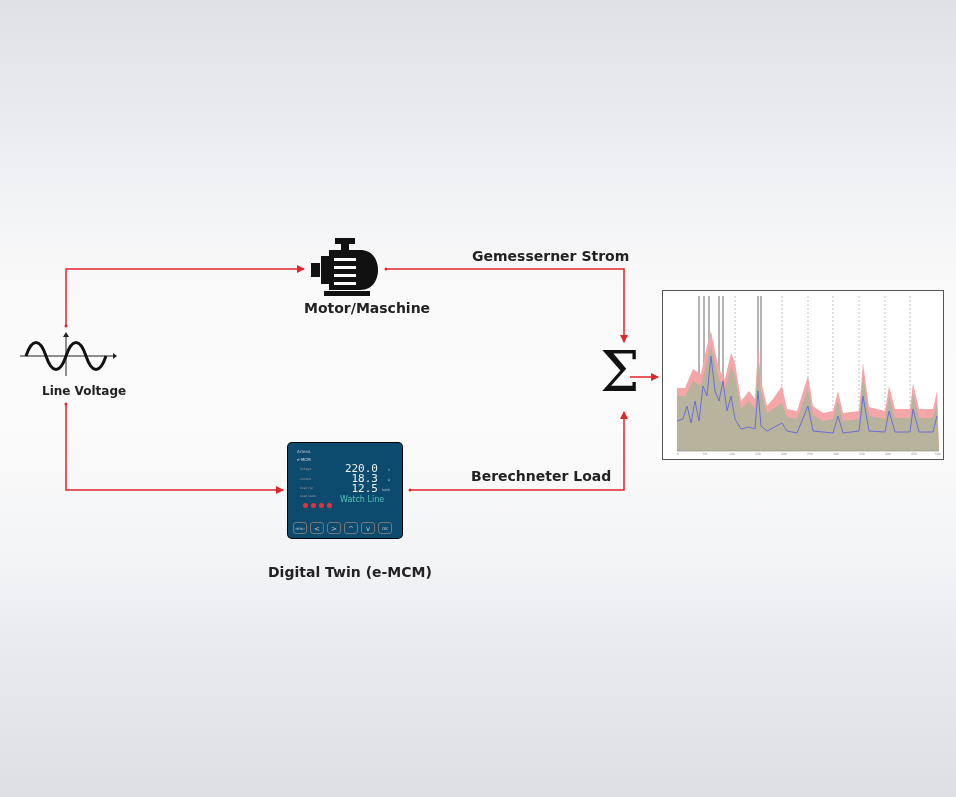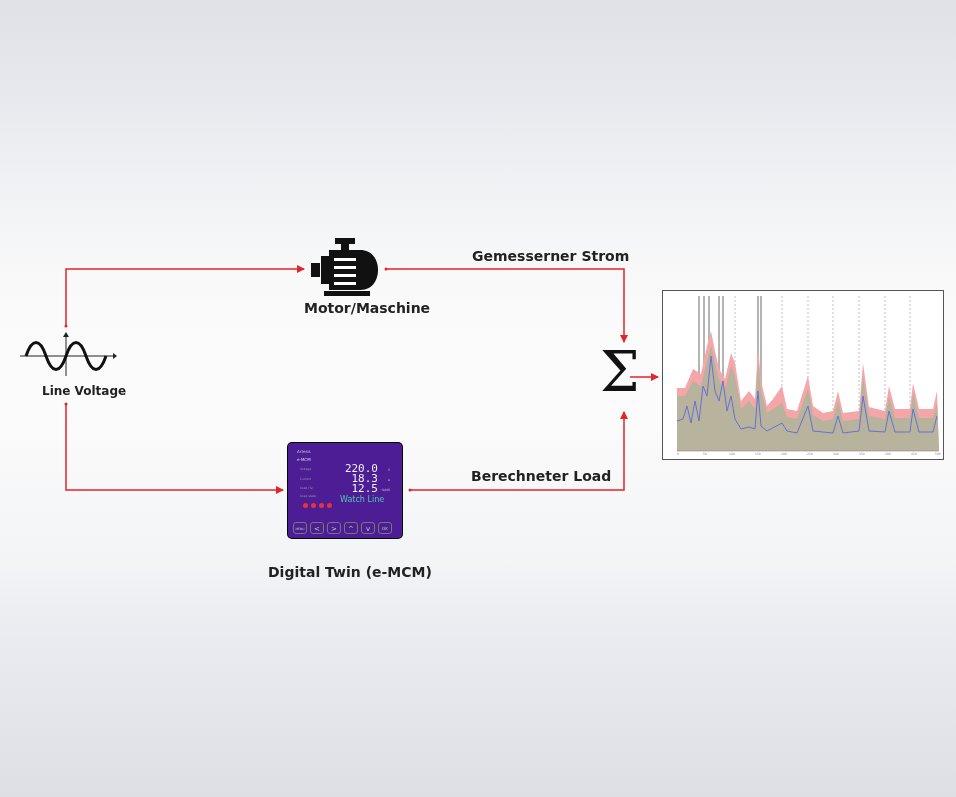--- a/index.html
+++ b/index.html
@@ -11,21 +11,21 @@
     .abs { position: absolute; }
     .label { position: absolute; color: #222; white-space: nowrap; font-weight: bold; }
     .lbl-motor { left: 304px; top: 300px; font-size: 14px; }
     .lbl-line { left: 30px; top: 384px; font-size: 12px; margin-left: 12px; }
     .lbl-twin { left: 268px; top: 564px; font-size: 14px; }
     .lbl-gem { left: 472px; top: 248px; font-size: 14px; }
     .lbl-ber { left: 471px; top: 468px; font-size: 14px; }
     .sigma { position: absolute; left: 600px; top: 342px; font-family: "DejaVu Serif", serif; font-size: 56px; line-height: 60px; color: #111; }
     .device {
       position: absolute; left: 288px; top: 443px; width: 114px; height: 95px;
-      background: #4c1d95; border-radius: 4px; box-shadow: 0 0 0 1px #000;
+      background: #0c4a6e; border-radius: 4px; box-shadow: 0 0 0 1px #000;
     }
     .device .brand { position: absolute; left: 9px; top: 6px; font-size: 4px; color: #ccc; }
     .device .model { position: absolute; left: 9px; top: 14px; font-size: 4px; color: #ddd; }
     .device .rowlbl { position: absolute; left: 12px; font-size: 3px; color: #999; }
     .device .num { position: absolute; right: 24px; font-family: "DejaVu Sans Mono", monospace; color: #f2f2f2; font-size: 11px; line-height: 11px; }
     .device .unit { position: absolute; right: 12px; font-size: 3px; color: #ccc; }
     .device .watch { position: absolute; left: 52px; top: 52px; font-size: 8px; color: #4fc7b5; }
     .device .leds { position: absolute; left: 15px; top: 60px; display: flex; gap: 3px; }
     .device .led { width: 5px; height: 5px; border-radius: 50%; background: #e8323a; }
     .device .btns { position: absolute; left: 5px; bottom: 4px; display: flex; gap: 3px; }

